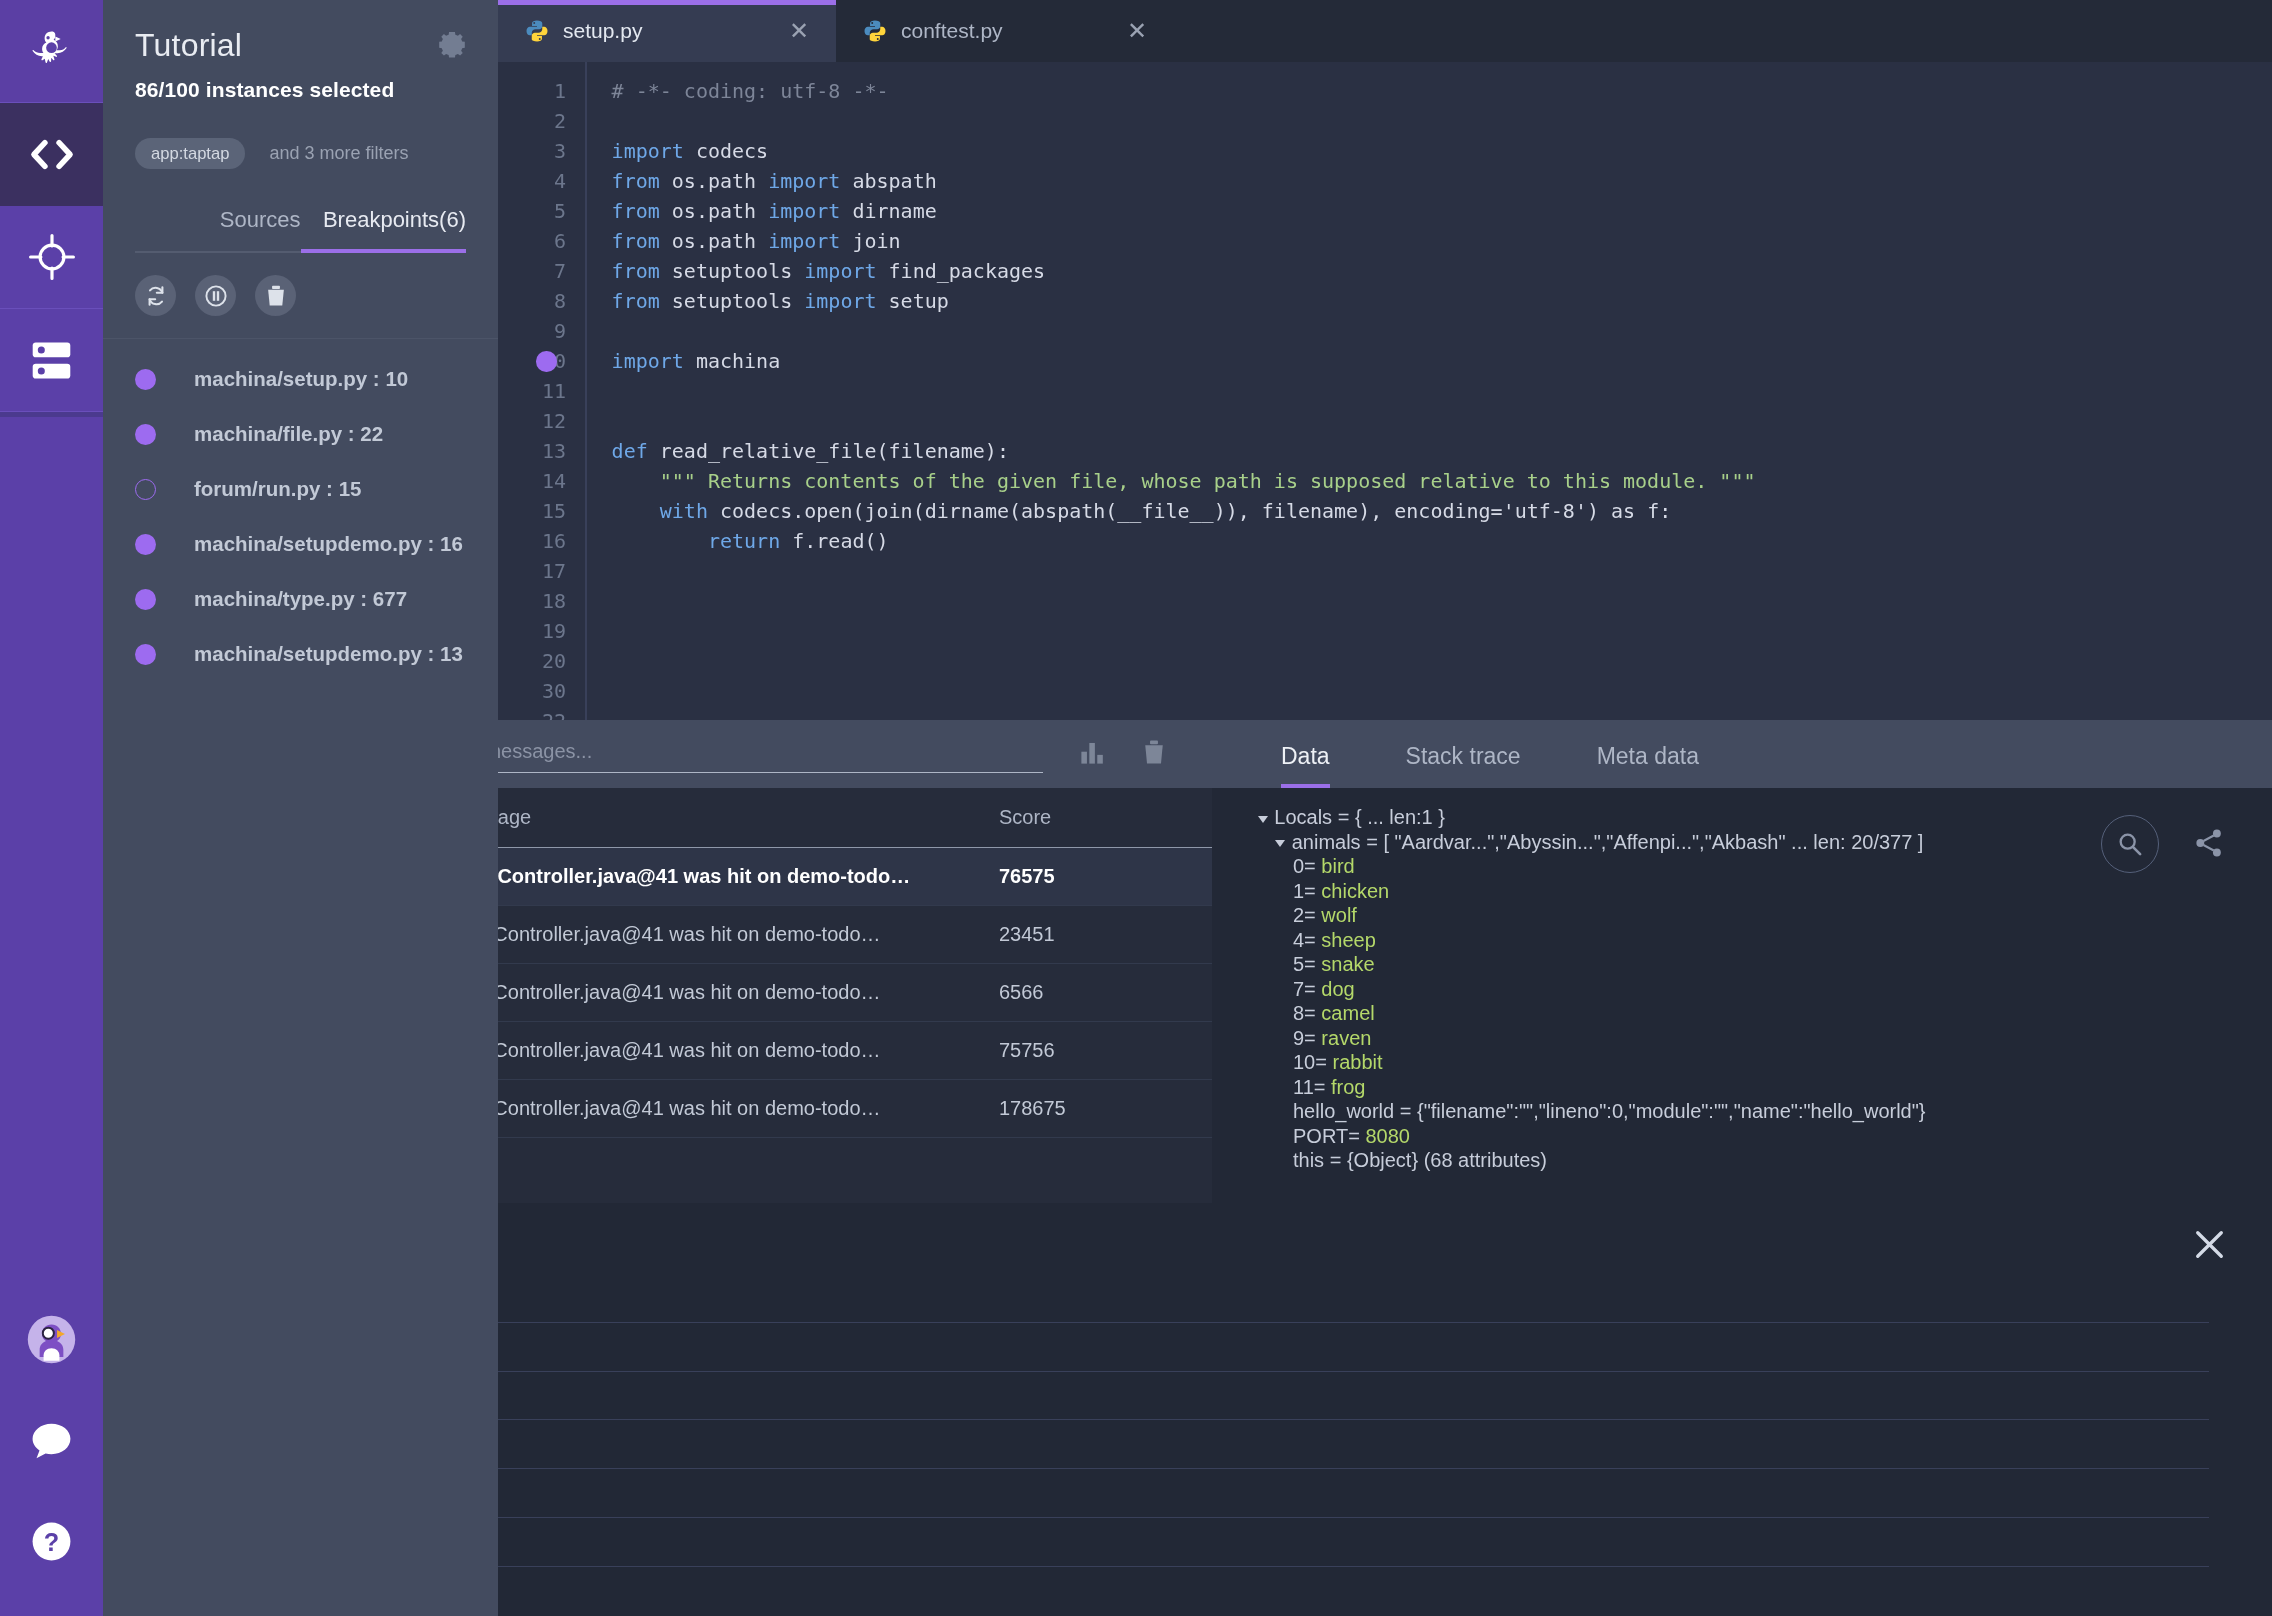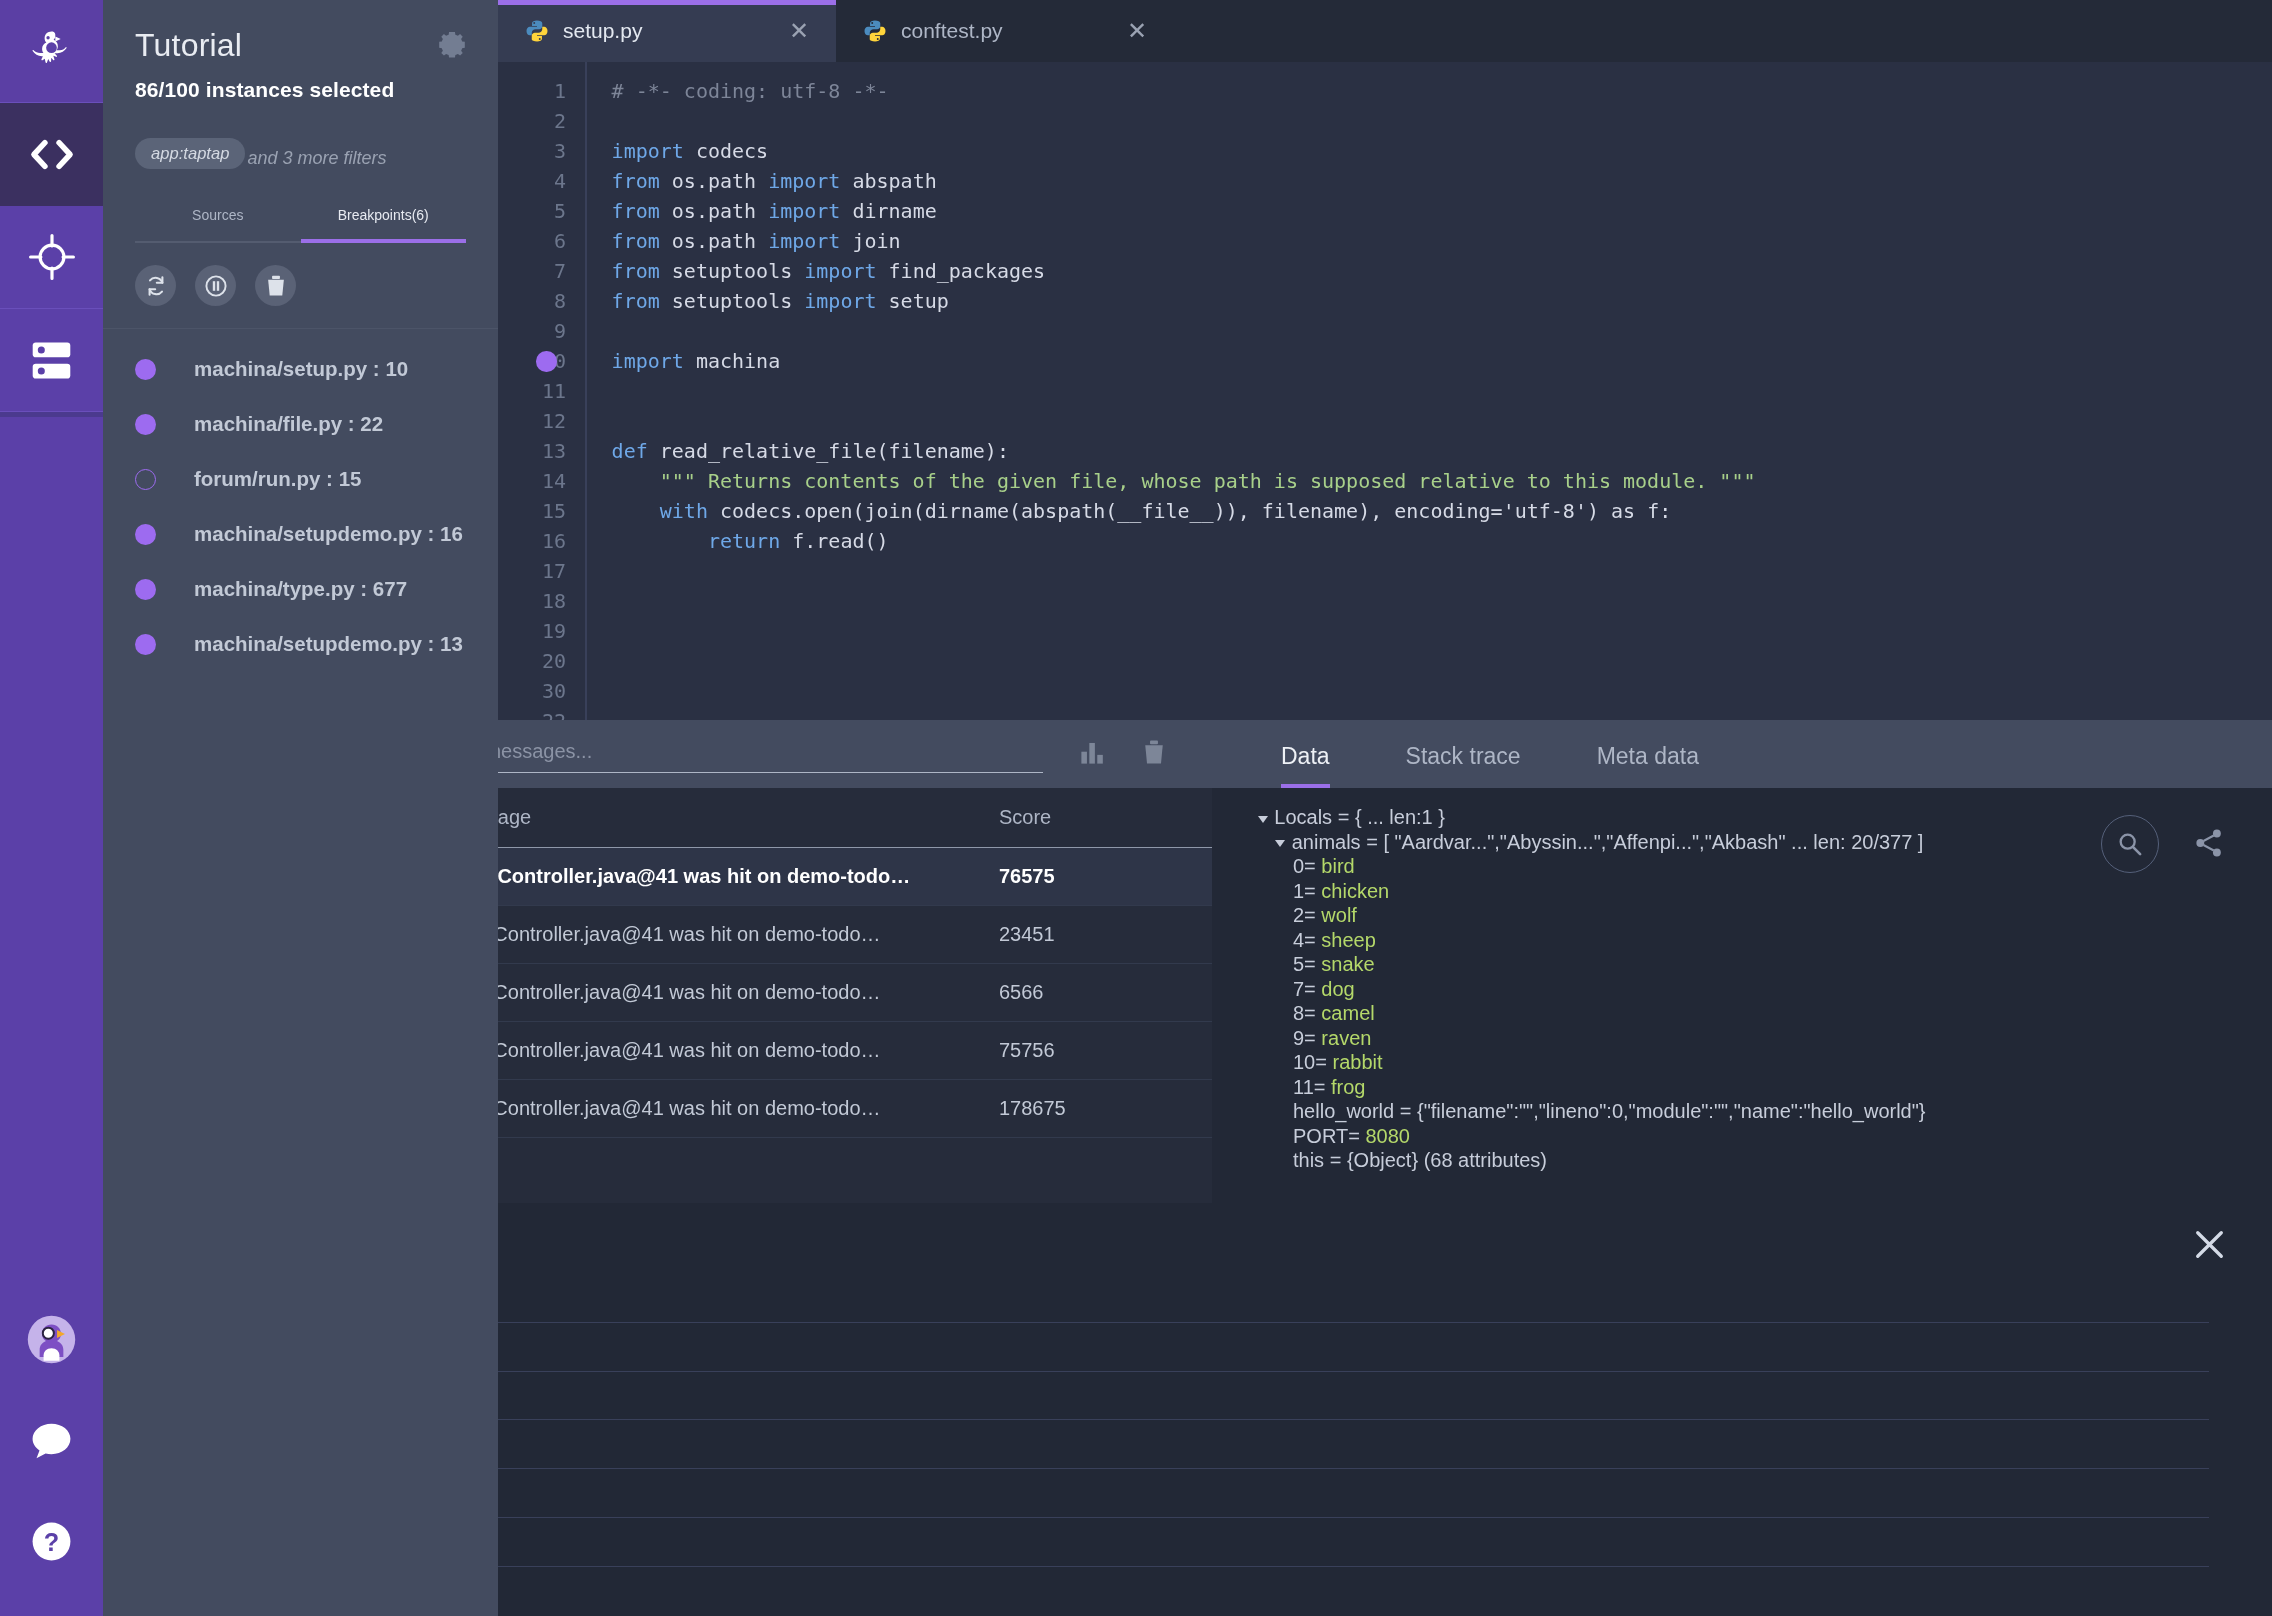--- a/index.html
+++ b/index.html
@@ -31,29 +31,29 @@
   
   .sidebar {
     width: 395px; flex: 0 0 395px; background: #434b5f;
     display: flex; flex-direction: column;
     position: relative; z-index: 30;
   }
   .sb-head { padding: 27px 32px 0 32px; position: relative; }
   .sb-title { font-size: 32px; color: #e9ecf2; font-weight: 400; letter-spacing: 0.2px;}
   .sb-gear { position: absolute; right: 30px; top: 28px; cursor: pointer; }
   .sb-sub { font-size: 21px; color: #ffffff; font-weight: 700; margin-top: 14px; letter-spacing: 0.1px;}
-  .sb-filters { display: flex; align-items: flex-end; margin-top: 36px; gap: 2px; font-style: italic;}
+  .sb-filters { display: flex; align-items: center; margin-top: 36px; gap: 24px;}
   .chip {
     background: #5b6478; color: #d4d9e2; font-size: 16.6px;
     padding: 5.5px 16px; border-radius: 17.4px; white-space: nowrap;
   }
   .sb-morefilters { color: #9aa2b2; font-size: 18px; }
   .sb-tabs { display: flex; margin-top: 38px; }
   .sb-tab {
-    flex: 1 1 50%; text-align: center; font-size: 14px; color: #aeb6c6;
+    flex: 1 1 50%; text-align: right; font-size: 22px; color: #aeb6c6;
     padding-bottom: 16px; border-bottom: 2.4px solid #545c70; cursor: pointer;
   }
   .sb-tab.active { color: #e7eaf1; border-bottom: 4px solid #9b6fe8; }
   .sb-toolbar { display: flex; gap: 19px; padding: 22px 32px; border-bottom: 0.8px solid #4c5468;}
   .circ-btn {
     width: 41px; height: 41px; border-radius: 50%;
     background: #5a6276; display: flex; align-items: center; justify-content: center;
     cursor: pointer;
   }
   .bp-list { padding-top: 12.6px; overflow: hidden; font-weight: bold; }

